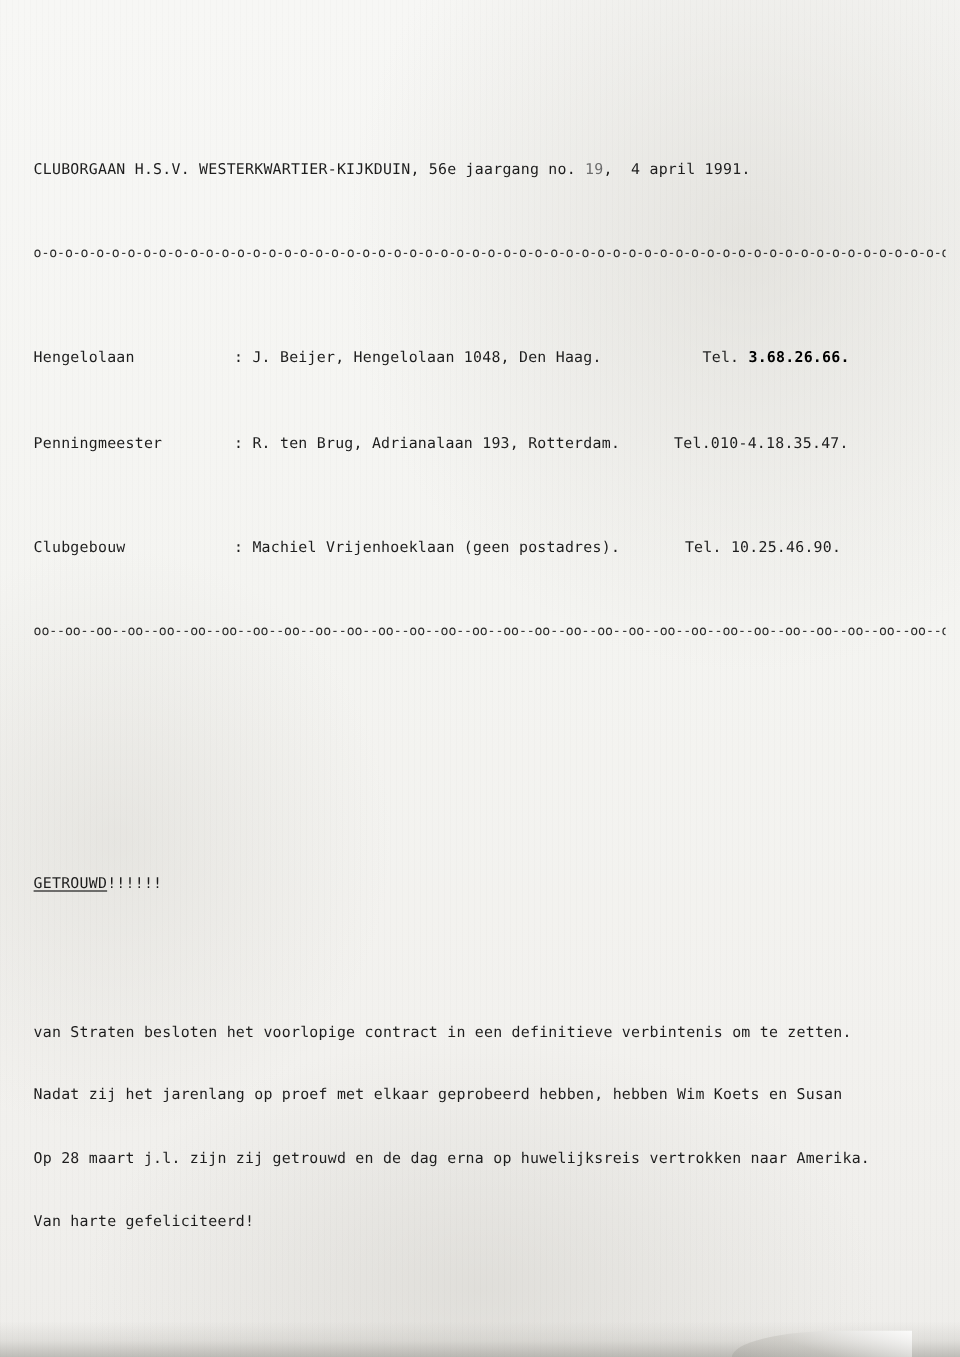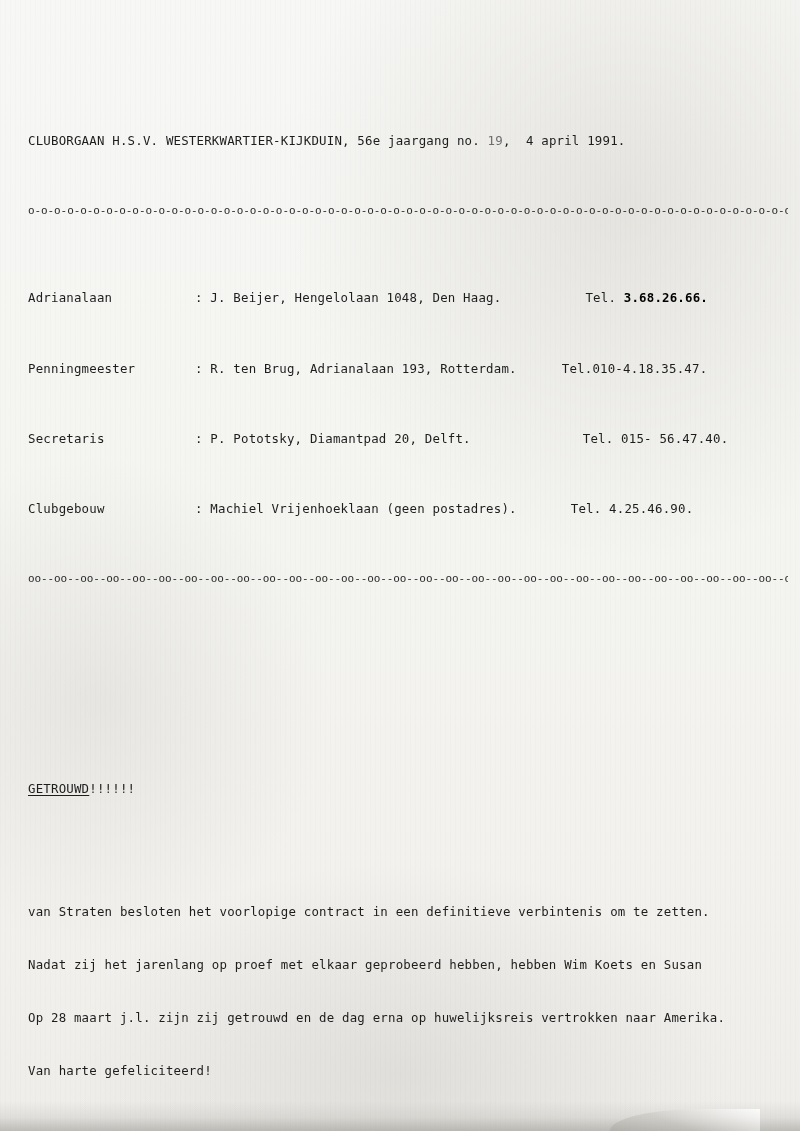--- a/index.html
+++ b/index.html
@@ -118,27 +118,26 @@
   <div id="scan-noise"></div>
 
   <div id="content">
 
     
     <div class="line"><span>CLUBORGAAN H.S.V. WESTERKWARTIER-KIJKDUIN, 56e jaargang no. </span><span class="faint">19</span><span>,  4 april 1991.</span></div>
 
     <div class="sep sep-tight">o-o-o-o-o-o-o-o-o-o-o-o-o-o-o-o-o-o-o-o-o-o-o-o-o-o-o-o-o-o-o-o-o-o-o-o-o-o-o-o-o-o-o-o-o-o-o-o-o-o-o-o-o-o-o-o-o-o-o-o-</div>
 
     
-    <div class="line"><span style="display:inline-block;width:167px">Adrianalaan</span><span>:</span> <span>J. Beijer, Hengelolaan 1048, Den Haag.</span><span style="display:inline-block;width:84px"></span><span>Tel. </span><span class="ov">3.6</span><span class="strike-ov">8</span><span class="ov">.26.66.</span></div>
+    <div class="line"><span style="display:inline-block;width:167px">Hengelolaan</span><span>:</span> <span>J. Beijer, Hengelolaan 1048, Den Haag.</span><span style="display:inline-block;width:84px"></span><span>Tel. </span><span class="ov">3.6</span><span class="strike-ov">8</span><span class="ov">.26.66.</span></div>
 
     <div class="line"><span style="display:inline-block;width:167px">Penningmeester</span><span>:</span> <span>R. ten Brug, Adrianalaan 193, Rotterdam.</span><span style="display:inline-block;width:45px"></span><span>Tel.</span><span>010-4.18.35.47.</span></div>
 
-    <div class="line"><span style="display:inline-block;width:167px"><span>Secretaris</span></span><span>:</span> <span>P. Pototsky, Diamantpad 20, Delft.</span><span style="display:inline-block;width:112px"></span><span>Tel. </span><span>015- 56.47.40.</span></div>
-
-    <div class="line"><span style="display:inline-block;width:167px">Clubgebouw</span><span>:</span> <span>Machiel Vrijenhoeklaan (geen postadres).</span><span style="display:inline-block;width:54px"></span><span>Tel. </span><span>4.25.46.90.</span></div>
+
+    <div class="line"><span style="display:inline-block;width:167px">Clubgebouw</span><span>:</span> <span>Machiel Vrijenhoeklaan (geen postadres).</span><span style="display:inline-block;width:54px"></span><span>Tel. </span><span>10.25.46.90.</span></div>
 
     <div class="sep sep-tight">oo--oo--oo--oo--oo--oo--oo--oo--oo--oo--oo--oo--oo--oo--oo--oo--oo--oo--oo--oo--oo--oo--oo--oo--oo--oo--oo--oo--oo--oo</div>
     <div class="blank"></div>
 
     
     <div class="blank"></div>
 
     <div class="line"><span class="u">GETROUWD</span><span>!!!!!!</span></div>
     <div class="blank"></div>
 

